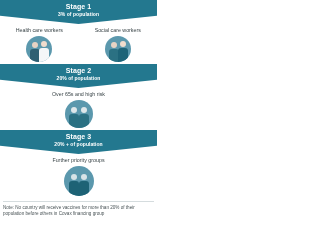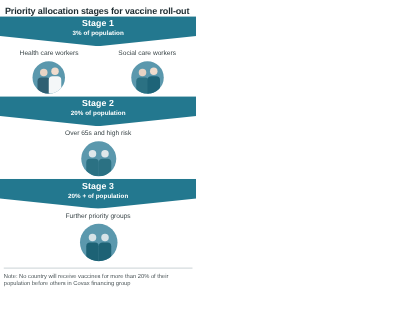--- a/index.html
+++ b/index.html
@@ -151,21 +151,20 @@
     line-height: 6px;
     color: #4a5457;
     padding: 3px 3px 0 3px;
   }
 </style>
 </head>
 <body>
 
 <div class="infographic">
 
-  <div class="title">Priority allocation stages for vaccine roll-out</div>
 
   <div class="banner">
     <div class="banner-stage">Stage 1</div>
     <div class="banner-pct">3% of population</div>
   </div>
 
   <div class="stage-body">
     <div class="group-row two">
 
       <div class="group">

